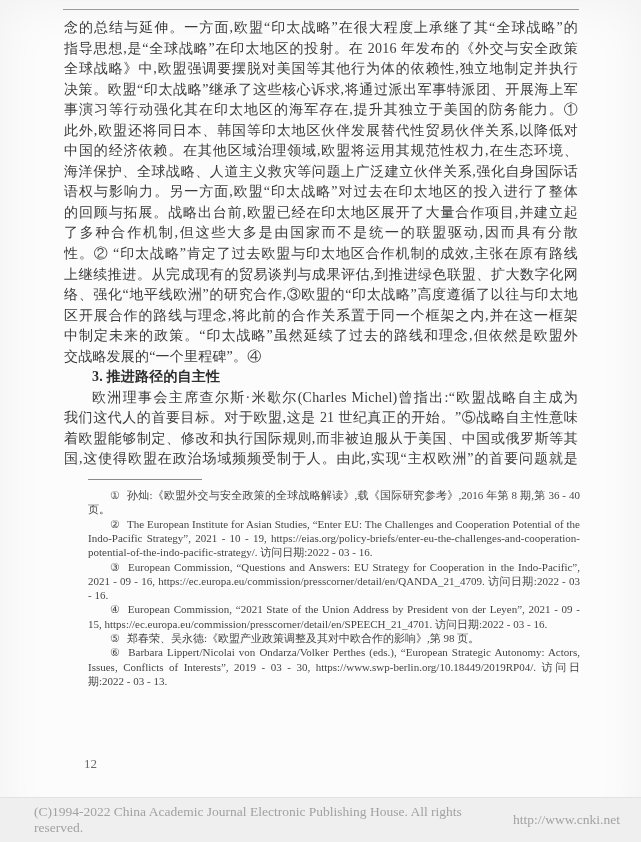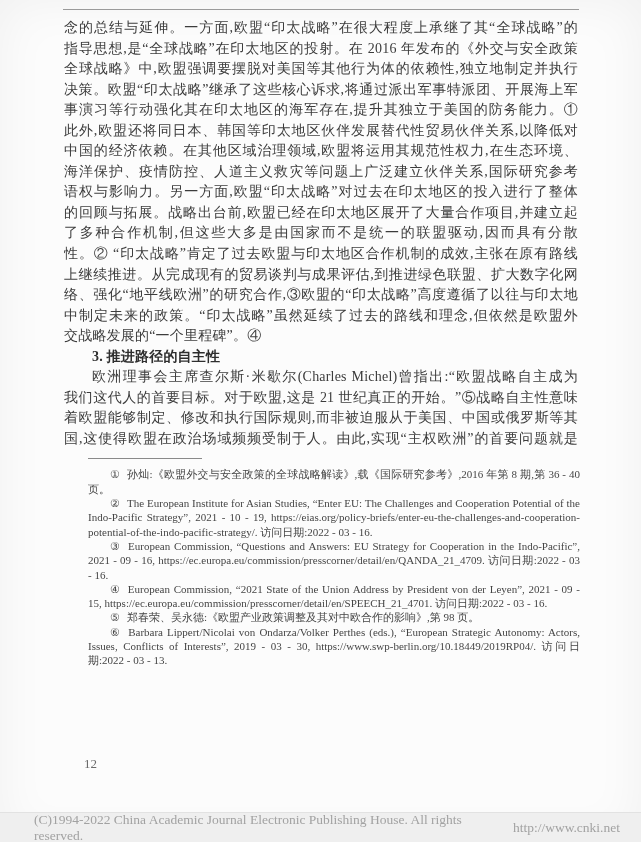--- a/index.html
+++ b/index.html
@@ -37,21 +37,21 @@
   .footnote {
     margin: 0; text-indent: 22px;
     font-size: 11px; line-height: 14.3px; color: #454545;
     text-align: justify; overflow-wrap: break-word;
   }
   .fn-marker { padding-right: 7px; }
 
   .page-number { position: absolute; left: 84px; top: 756px; font-size: 13px; color: #6a6a6a; }
 
   .footer-bar {
-    position: absolute; left: 0; right: 0; bottom: 0; height: 30px;
+    position: absolute; left: 0; right: 0; bottom: 0; height: 45px;
     background: #efefef;
     border-top: 1px solid #e2e2e2;
     display: flex; align-items: center; justify-content: space-between;
     padding: 0 21px 0 34px; box-sizing: border-box;
     color: #a2a2a2; font-size: 13.5px;
   }
 </style>
 </head>
 <body>
 
@@ -62,27 +62,28 @@
 
   <div class="body-block">
 
   <div class="line">念的总结与延伸。一方面,欧盟“印太战略”在很大程度上承继了其“全球战略”的</div>
       <div class="line">指导思想,是“全球战略”在印太地区的投射。在 2016 年发布的《外交与安全政策</div>
       <div class="line">全球战略》中,欧盟强调要摆脱对美国等其他行为体的依赖性,独立地制定并执行</div>
       <div class="line">决策。欧盟“印太战略”继承了这些核心诉求,将通过派出军事特派团、开展海上军</div>
       <div class="line">事演习等行动强化其在印太地区的海军存在,提升其独立于美国的防务能力。①</div>
       <div class="line">此外,欧盟还将同日本、韩国等印太地区伙伴发展替代性贸易伙伴关系,以降低对</div>
       <div class="line">中国的经济依赖。在其他区域治理领域,欧盟将运用其规范性权力,在生态环境、</div>
-      <div class="line">海洋保护、疫情防控、人道主义救灾等问题上广泛建立伙伴关系,国际研究参考</div>
+      <div class="line">海洋保护、全球战略、人道主义救灾等问题上广泛建立伙伴关系,强化自身国际话</div>
       <div class="line">语权与影响力。另一方面,欧盟“印太战略”对过去在印太地区的投入进行了整体</div>
       <div class="line">的回顾与拓展。战略出台前,欧盟已经在印太地区展开了大量合作项目,并建立起</div>
       <div class="line">了多种合作机制,但这些大多是由国家而不是统一的联盟驱动,因而具有分散</div>
       <div class="line">性。② “印太战略”肯定了过去欧盟与印太地区合作机制的成效,主张在原有路线</div>
       <div class="line">上继续推进。从完成现有的贸易谈判与成果评估,到推进绿色联盟、扩大数字化网</div>
       <div class="line">络、强化“地平线欧洲”的研究合作,③欧盟的“印太战略”高度遵循了以往与印太地</div>
+      <div class="line">区开展合作的路线与理念,将此前的合作关系置于同一个框架之内,并在这一框架</div>
       <div class="line">中制定未来的政策。“印太战略”虽然延续了过去的路线和理念,但依然是欧盟外</div>
       <div class="line plain">交战略发展的“一个里程碑”。④</div>
       <div class="line heading">3. 推进路径的自主性</div>
       <div class="line indent">欧洲理事会主席查尔斯·米歇尔(Charles Michel)曾指出:“欧盟战略自主成为</div>
       <div class="line">我们这代人的首要目标。对于欧盟,这是 21 世纪真正的开始。”⑤战略自主性意味</div>
       <div class="line">着欧盟能够制定、修改和执行国际规则,而非被迫服从于美国、中国或俄罗斯等其</div>
       <div class="line">国,这使得欧盟在政治场域频频受制于人。由此,实现“主权欧洲”的首要问题就是</div>
     </div>
 
   <div class="footnote-rule"></div>

